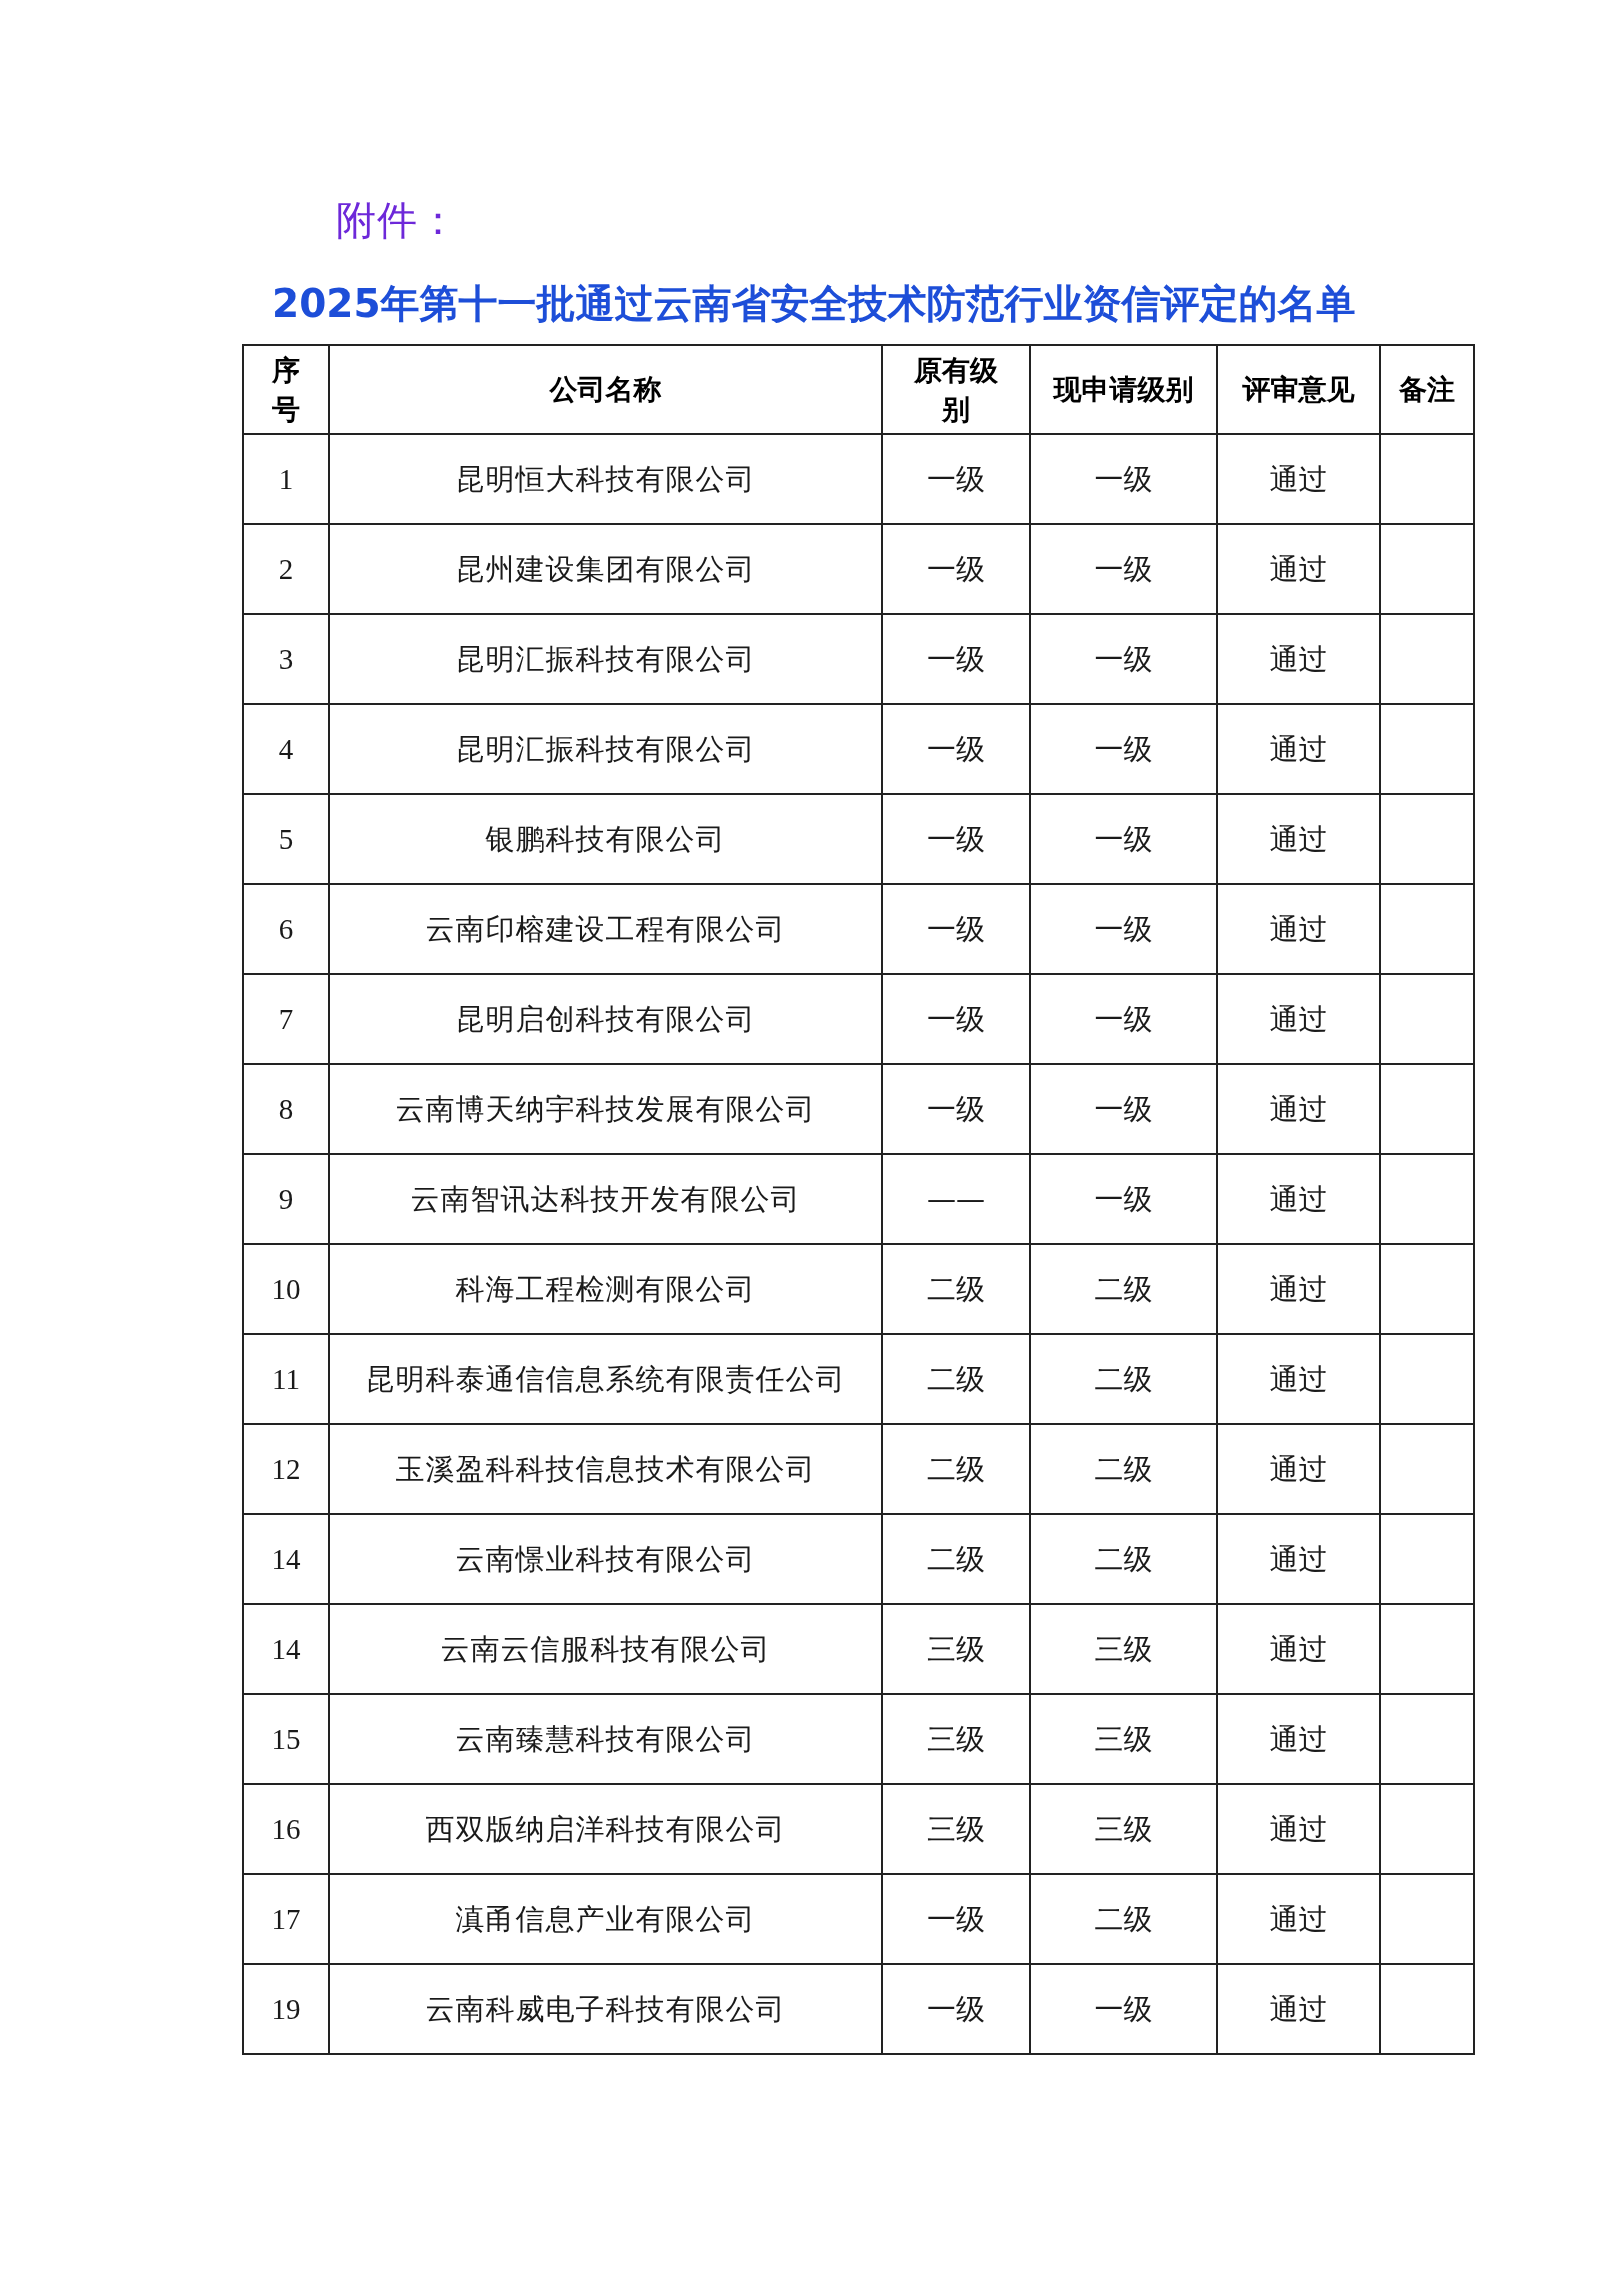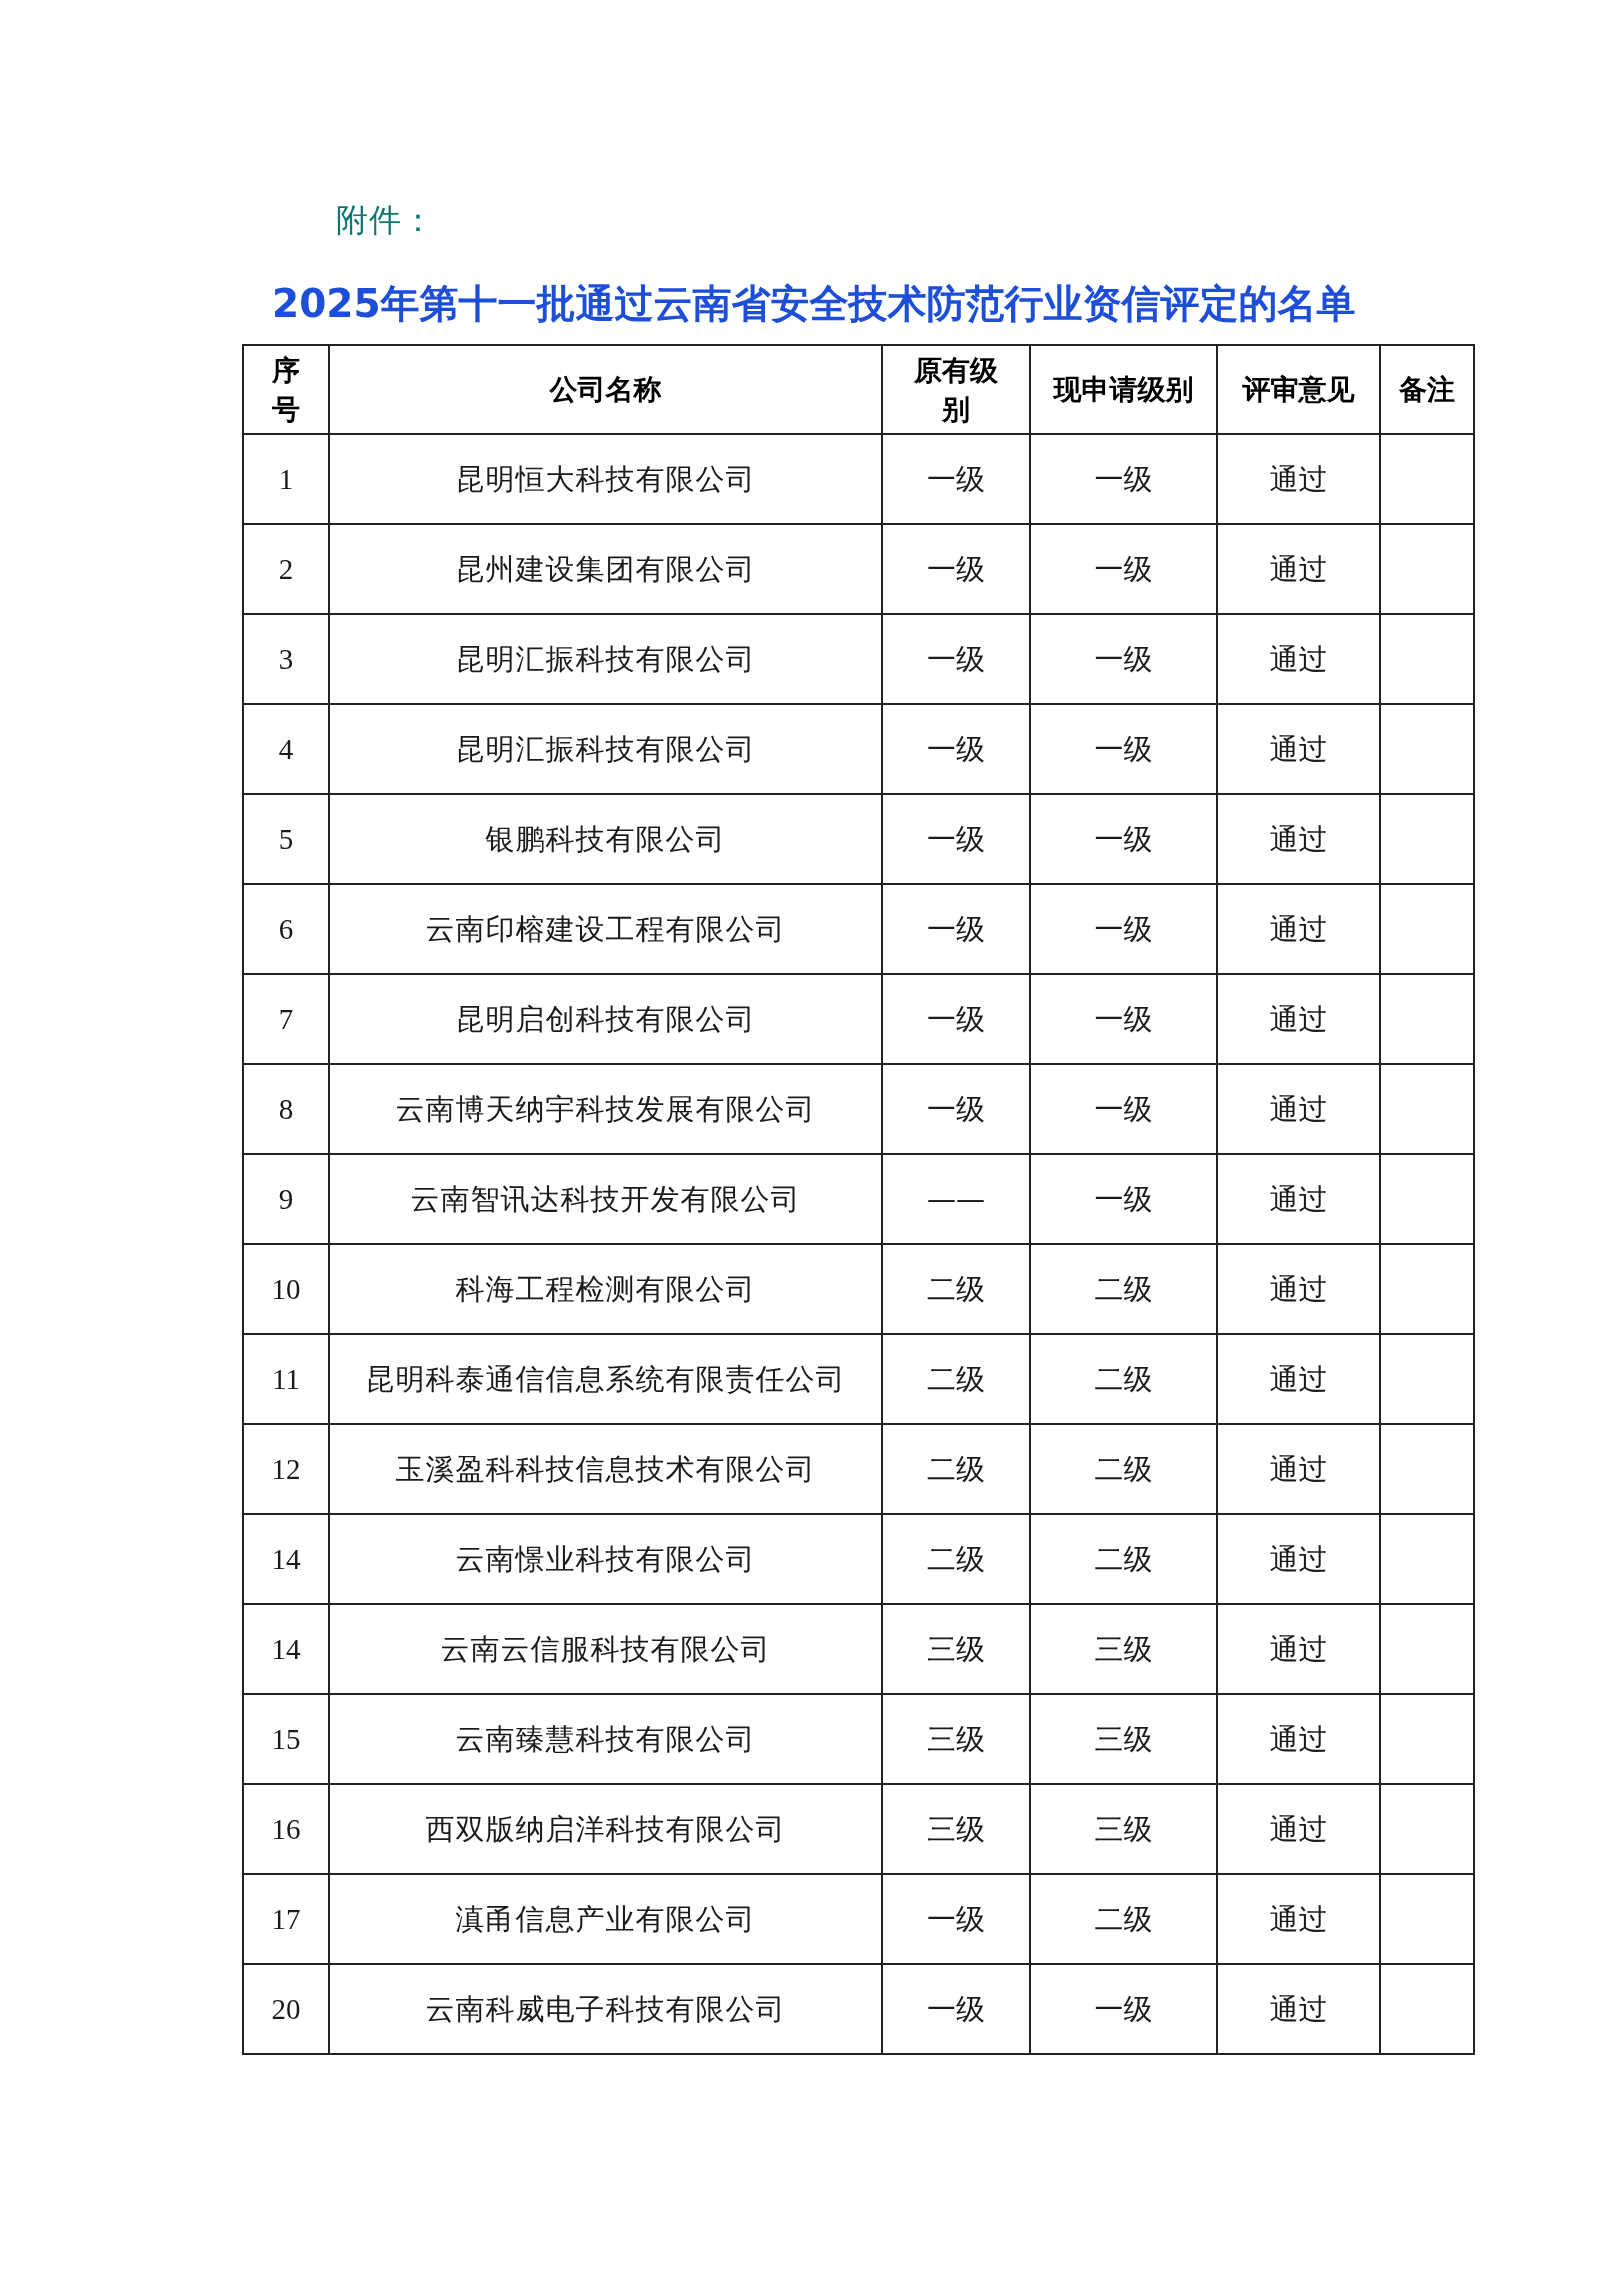--- a/index.html
+++ b/index.html
@@ -12,24 +12,24 @@
     height: 2293px;
     position: relative;
     overflow: hidden;
     font-family: "DejaVu Serif", "Liberation Serif", serif;
     color: #111111;
   }
   .attachment-label {
     position: absolute;
     left: 336px;
     top: 196px;
-    font-size: 32px;
+    font-size: 40px;
     line-height: 49px;
     font-weight: normal;
-    color: #0f766e;
+    color: #6d28d9;
     letter-spacing: 1px;
   }
   .doc-title {
     position: absolute;
     left: 242px;
     width: 1231px;
     top: 278px;
     font-size: 39px;
     line-height: 51px;
     font-weight: bold;
@@ -249,21 +249,21 @@
       </tr>
       <tr>
         <td class="num">17</td>
         <td class="name">滇甬信息产业有限公司</td>
         <td>一级</td>
         <td>二级</td>
         <td>通过</td>
         <td></td>
       </tr>
       <tr>
-        <td class="num">20</td>
+        <td class="num">19</td>
         <td class="name">云南科威电子科技有限公司</td>
         <td>一级</td>
         <td>一级</td>
         <td>通过</td>
         <td></td>
       </tr>
     </tbody>
 </table>
 
 

